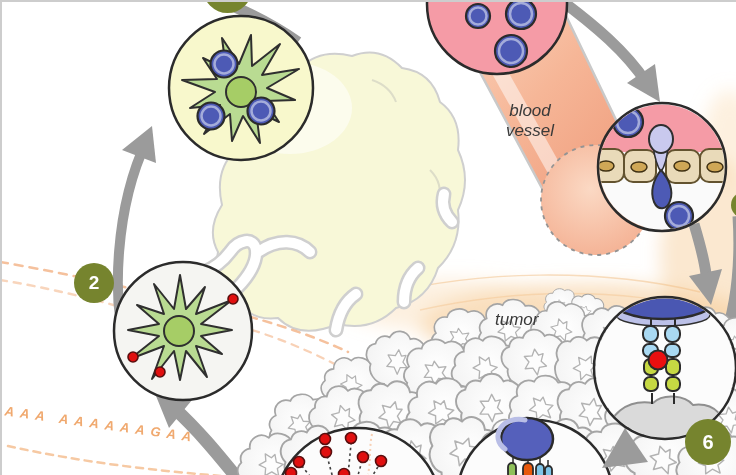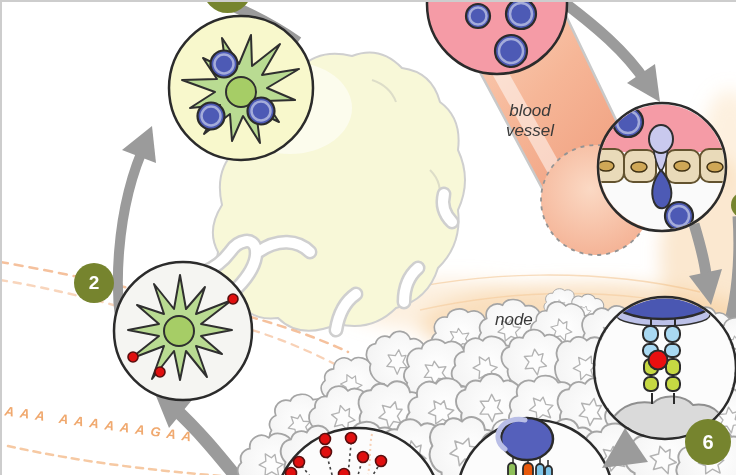--- a/index.html
+++ b/index.html
@@ -291,21 +291,21 @@
     <circle cx="179" cy="331" r="15" fill="#a6cd66" stroke="#2f2f2f" stroke-width="2"></circle>
     <g fill="#e11010" stroke="#5a0f0f" stroke-width="1.6">
       <circle cx="233" cy="299" r="5"></circle>
           <circle cx="133" cy="357" r="5"></circle>
           <circle cx="160" cy="372" r="5"></circle>
     </g>
   </g>
 </svg>
 
 <span class="label label-vessel">blood vessel</span>
-<span class="label label-tumor">node</span>
+<span class="label label-tumor">tumor</span>
 <span class="rna">GAAA AAAAAAGAA</span>
 
 <div class="badge badge-2">
       <span>2</span>
     </div>
 <div class="badge badge-6">
       <span>6</span>
     </div>
 <div class="badge badge-top"></div>
 <div class="badge badge-right"></div>

